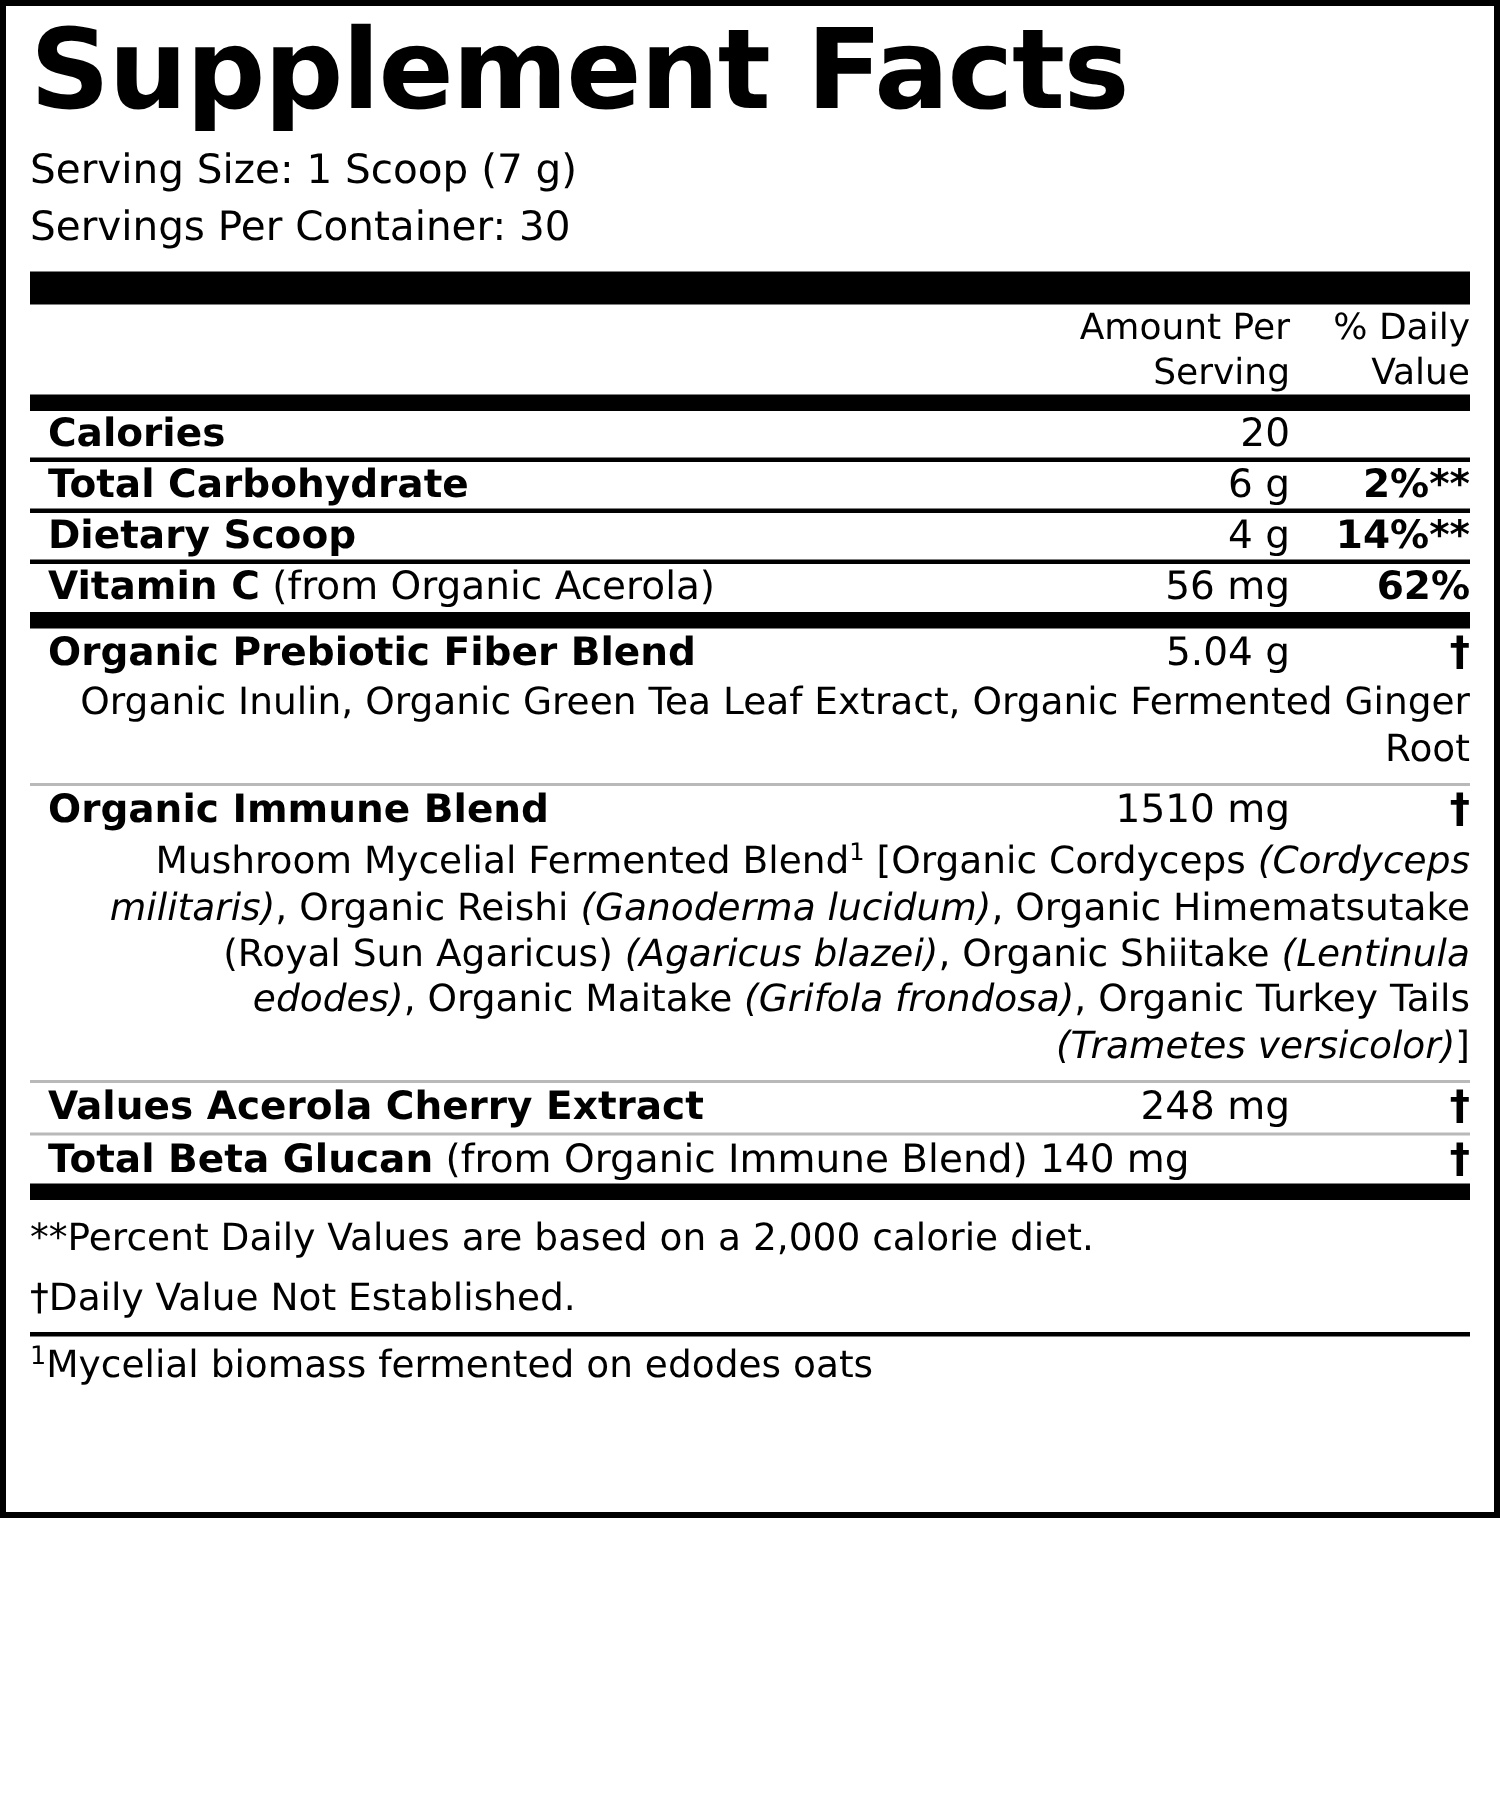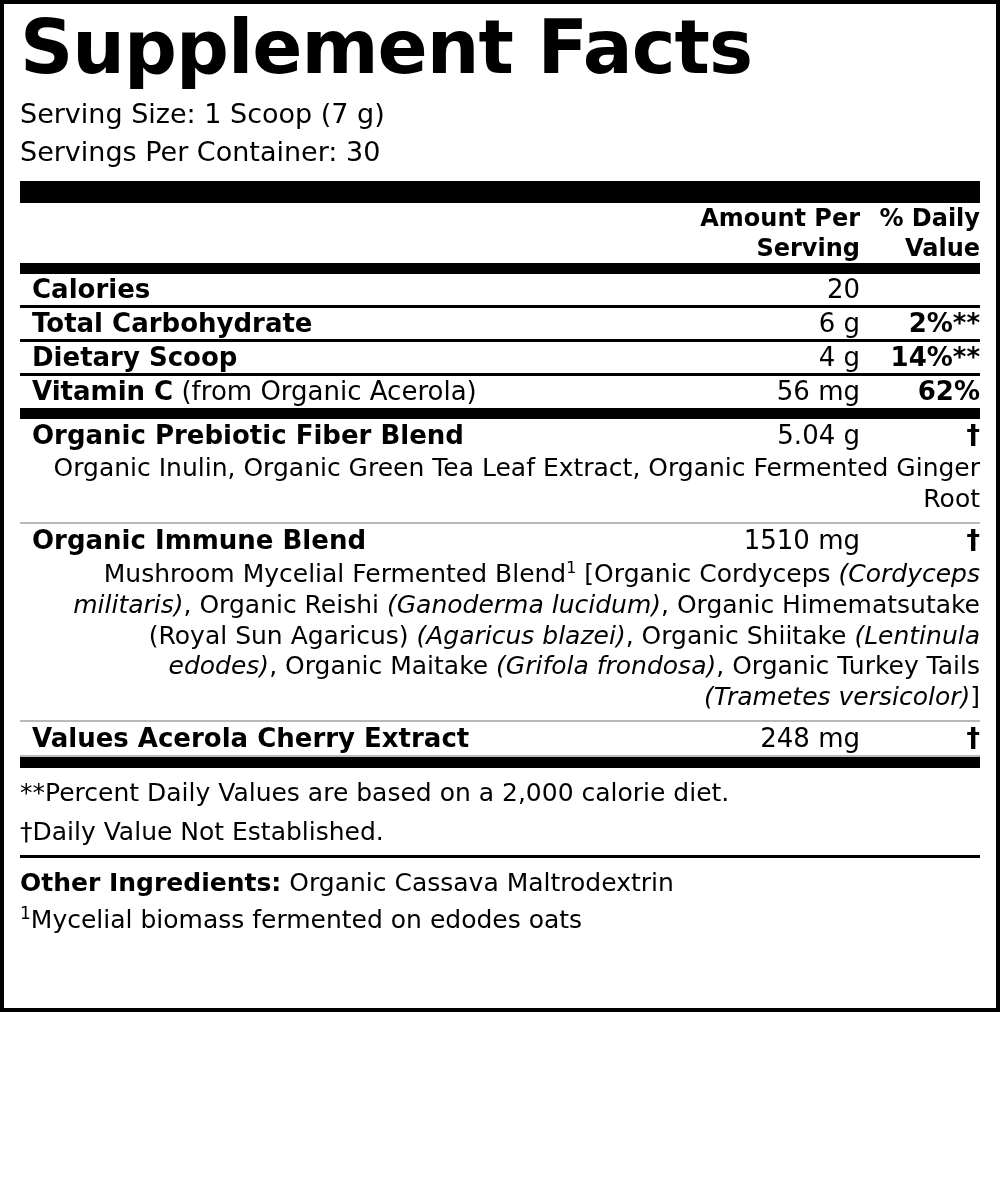--- a/index.html
+++ b/index.html
@@ -63,21 +63,21 @@
   }
   table.facts td {
     padding: 0;
     vertical-align: bottom;
   }
   .col-amt { width: 185px; text-align: right; white-space: nowrap; }
   .col-dv  { width: 120px; text-align: right; white-space: nowrap; }
 
   .hdr-cell {
     font-size: 24px;
-    font-weight: bold;
+    font-weight: normal;
     line-height: 1.25;
     padding: 8px 0 8px 0;
   }
 
   .row-name {
     font-size: 26px;
     padding: 7px 0 6px 0;
     line-height: 1.2;
   }
   .row-name b { font-weight: bold; margin-left: 12px; }
@@ -251,29 +251,35 @@
       <td class="row-name">
         <b>Values Acerola Cherry Extract</b>
       </td>
       <td class="row-val col-amt">248 mg</td>
       <td class="row-dv col-dv dagger">†</td>
     </tr>
   </tbody>
     </table>
   <div class="rule-hair"></div>
 
+  <table class="facts">
+    <tbody>
+        <tr>
+      <td class="row-name" colspan="2">
+        <b>Total Beta Glucan</b><span> (from Organic Immune Blend) 140 mg</span>
+      </td>
+      <td class="row-dv col-dv dagger">†</td>
+    </tr>
+  </tbody>
+    </table>
 
   <div class="rule-med"></div>
 
   <div class="footnotes">**Percent Daily Values are based on a 2,000 calorie diet.</div>
   <div class="footnotes" style="padding-top:0;">†Daily Value Not Established.</div>
 
   <div class="rule-thin"></div>
 
-  <div class="other">
-    <b>Other Ingredients:</b>
-    <span>Organic Cassava Maltrodextrin</span>
-  </div>
   <div class="other" style="padding-top:2px;">
     <span class="small-sup">1</span><span>Mycelial biomass fermented on edodes oats</span>
   </div>
 
 </div>
 
 </body></html>

